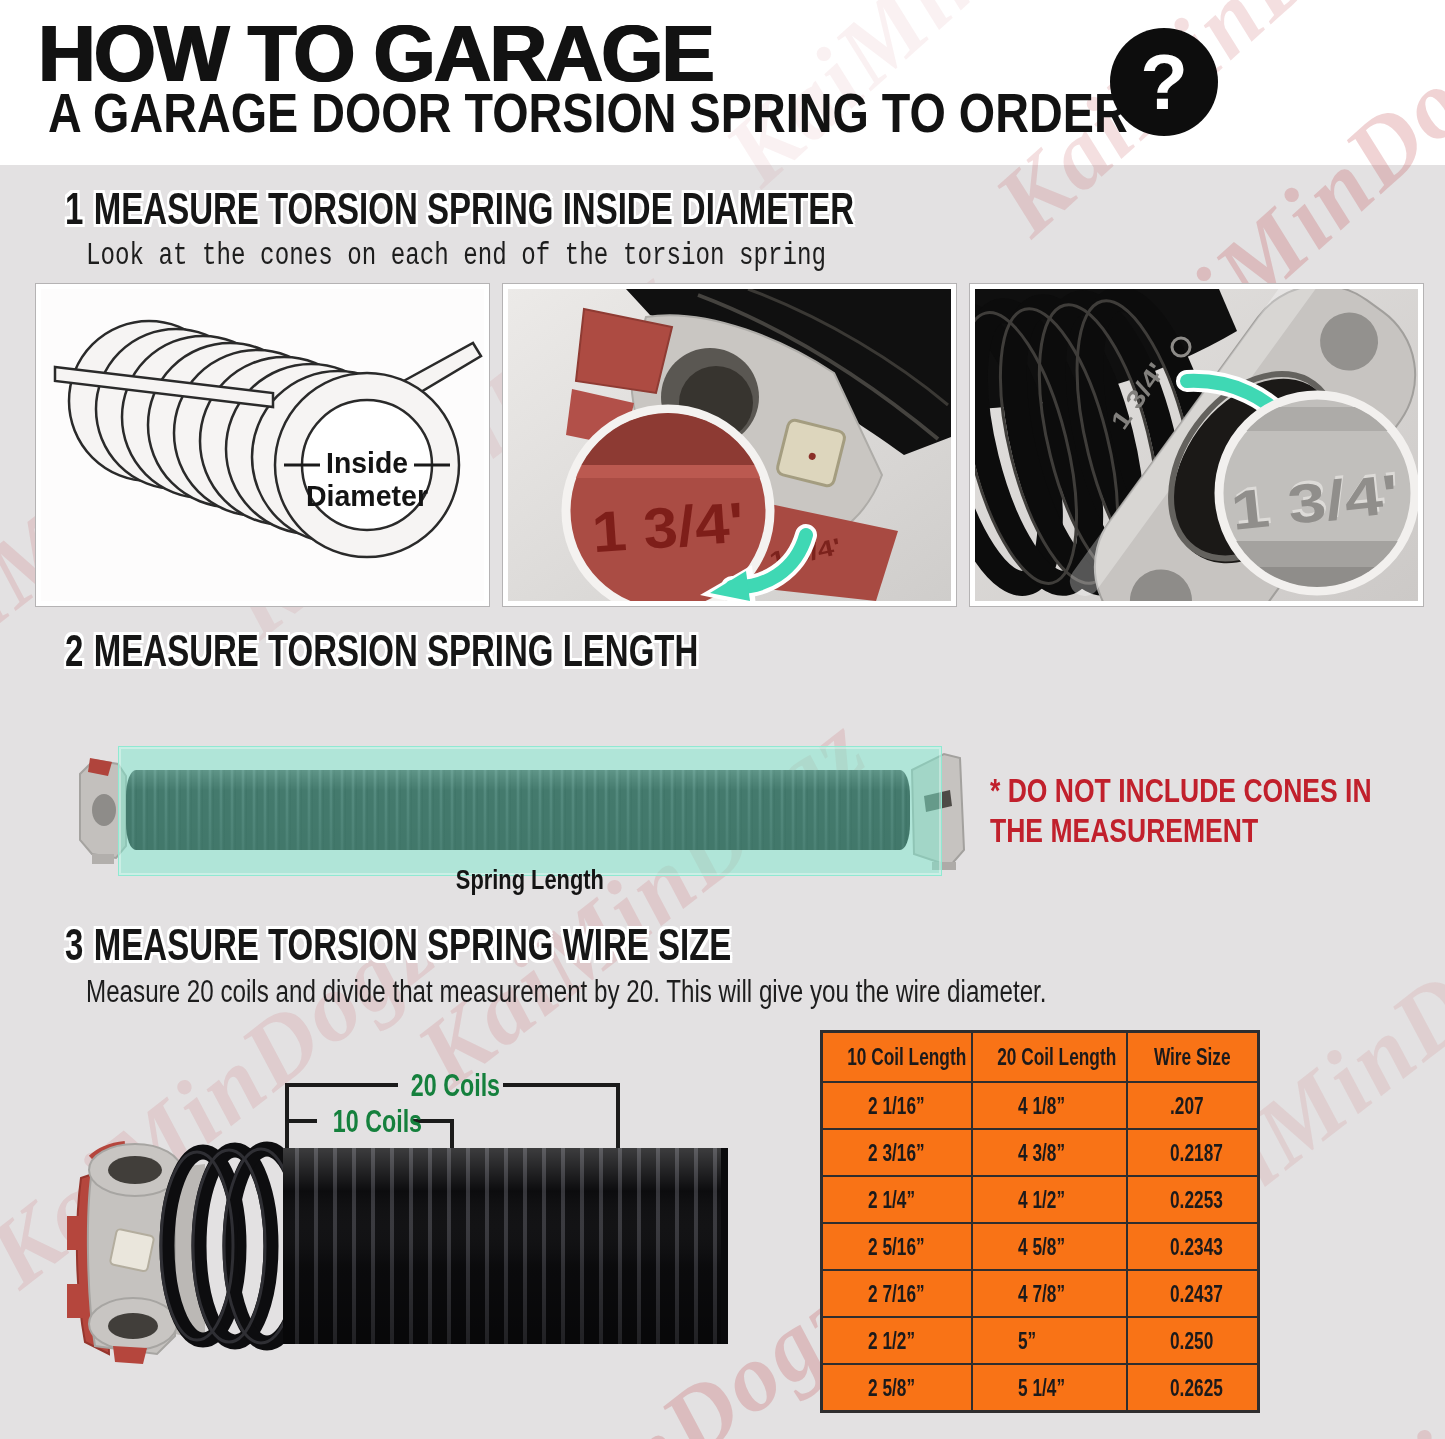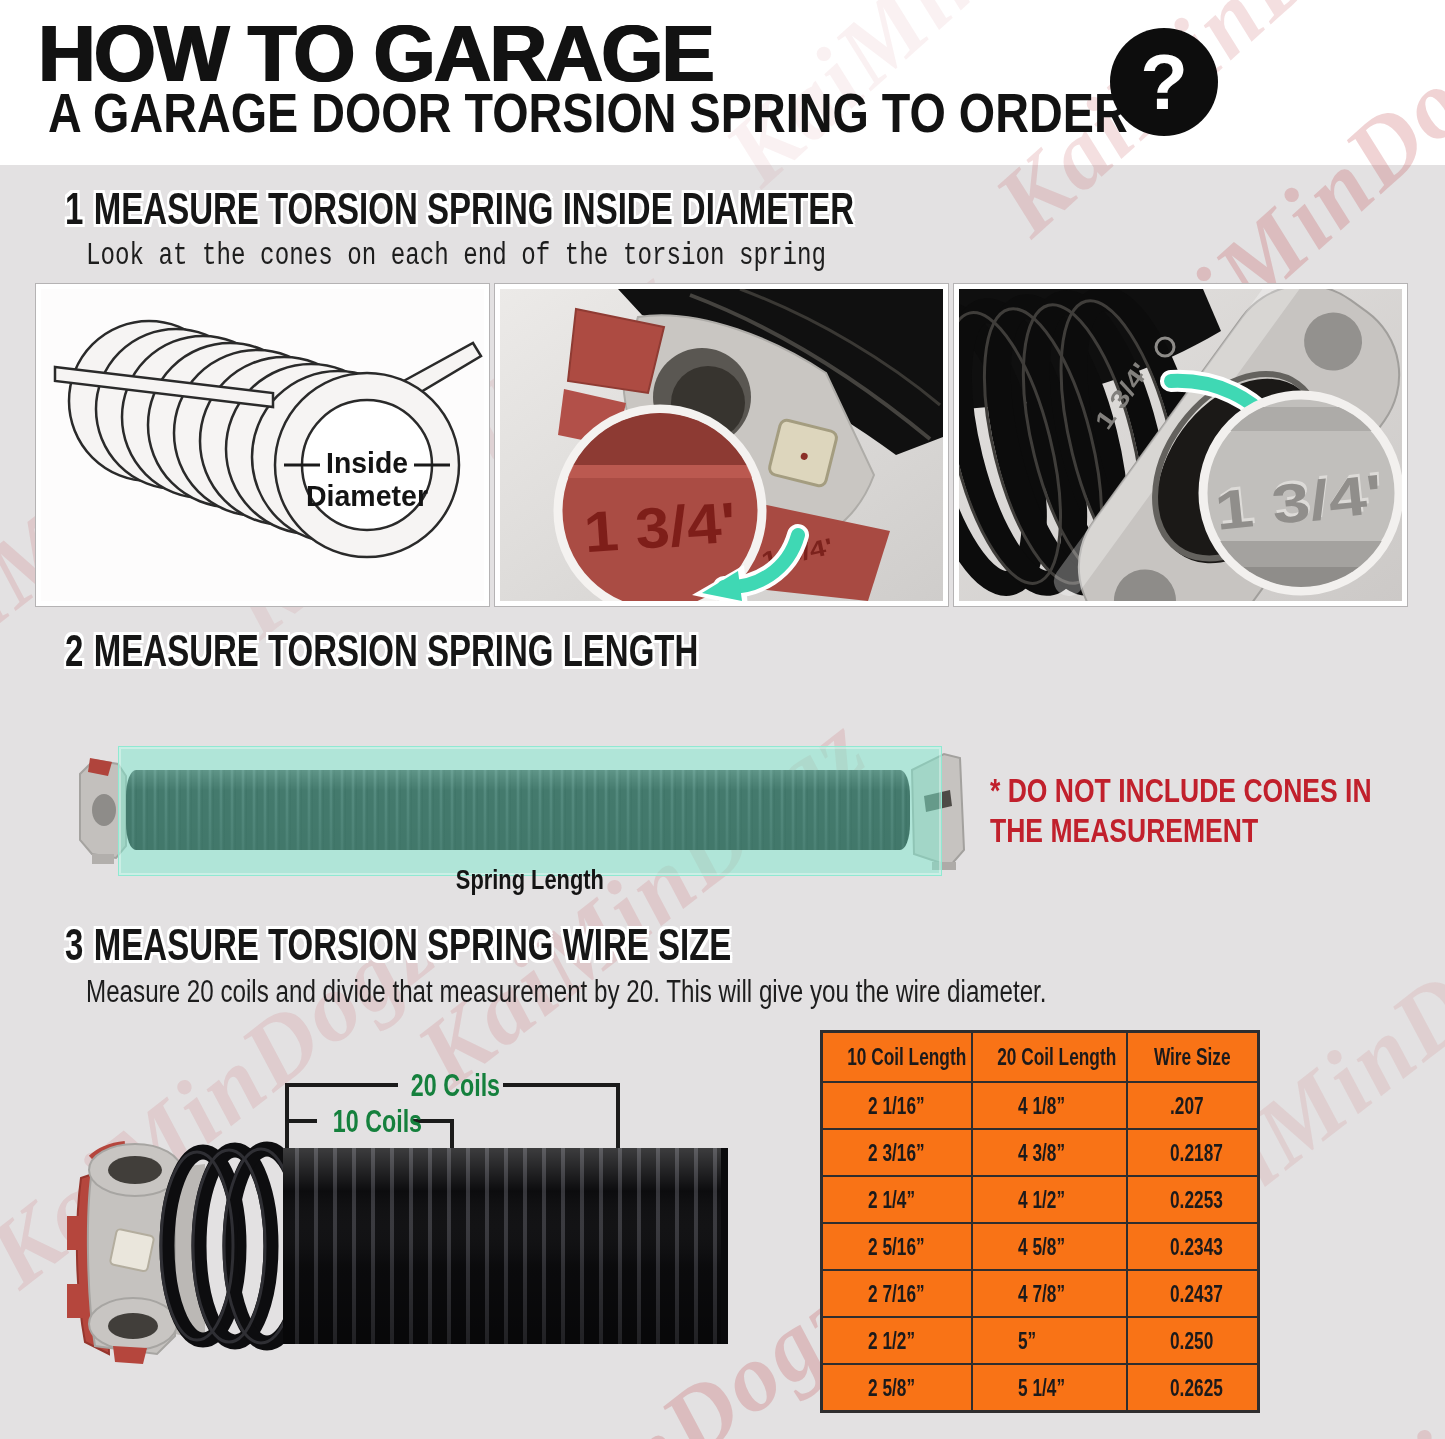--- a/index.html
+++ b/index.html
@@ -27,21 +27,21 @@
     display:flex; align-items:center; justify-content:center;
     color:#ffffff; font-size:78px; font-weight:700;
   }
 
   .step-h { font-size:44px; font-weight:700; line-height:1.05; color:#161616;
     text-shadow:-3px -3px 0 #fff,3px -3px 0 #fff,-3px 3px 0 #fff,3px 3px 0 #fff,-3px 0 0 #fff,3px 0 0 #fff,0 -3px 0 #fff,0 3px 0 #fff;margin-left:25px; }
   .step-h .cx { transform:scaleX(0.75); }
   .step-h .num { margin-right:14px; }
   .step-sub { font-size:31px; font-weight:400; line-height:1.1; color:#1d1d1d; }
 
-  .fig-row { left:35px; top:283px; width:1376px; height:324px; display:flex; gap:4px; }
+  .fig-row { left:35px; top:283px; width:1376px; height:324px; display:flex; gap:12px; }
   .photo-box { width:443px; height:312px; background:#fff; border:1px solid #b5b3b4; padding:5px; }
   .photo-box svg { display:block; }
 
   svg text { font-family:"Liberation Sans", sans-serif; }
 
   
   .overlay2 { left:118px; top:746px; width:822px; height:128px;
     background:rgba(125,233,206,0.5); border:1px solid #8fe9d2;
     box-shadow:inset 0 0 0 2px rgba(255,255,255,0.35); }
   .spring2 { left:126px; top:770px; width:784px; height:80px; border-radius:10px/26px;

